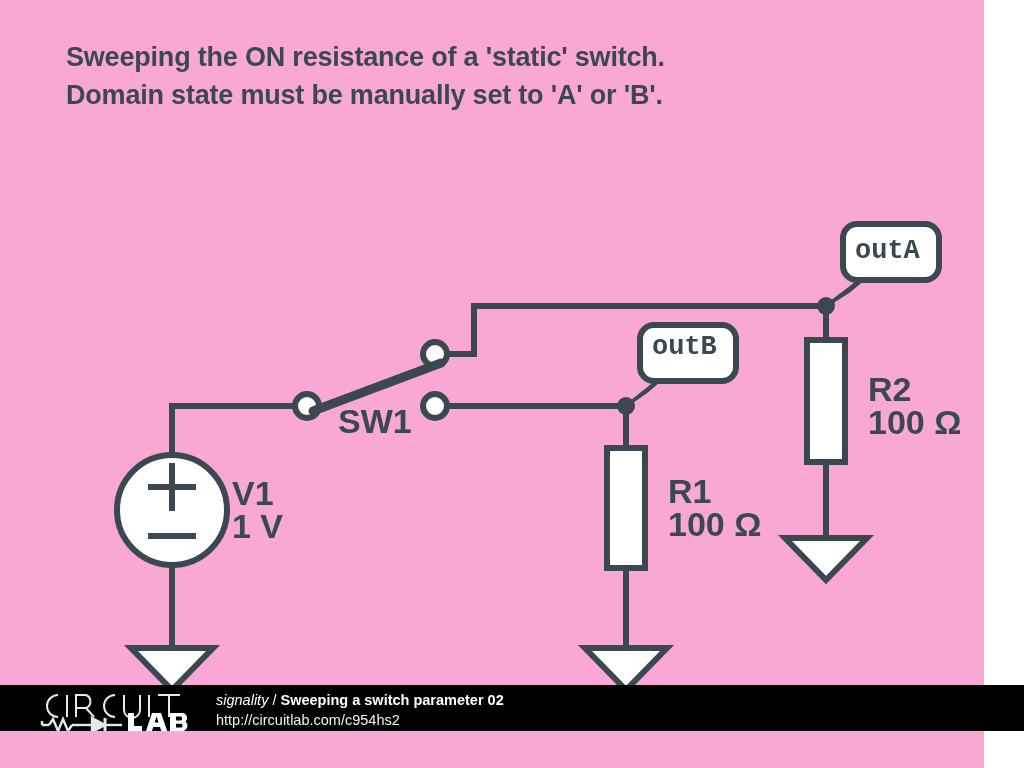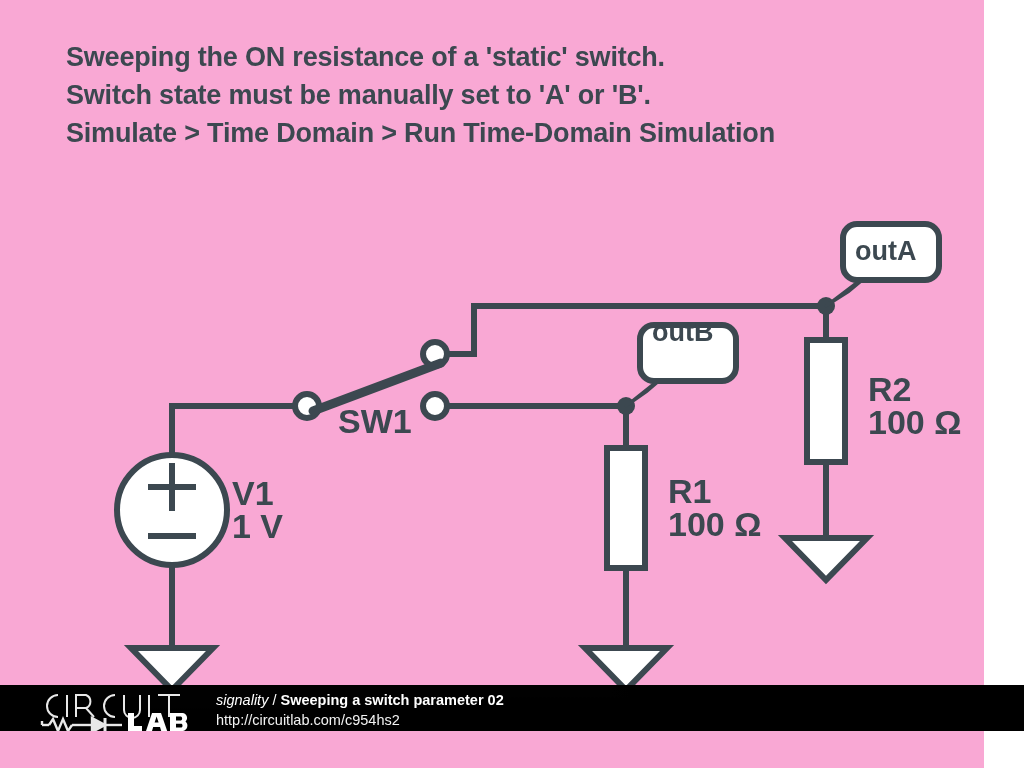--- a/index.html
+++ b/index.html
@@ -54,21 +54,21 @@
     position: absolute;
     font-family: "Liberation Sans", sans-serif;
     font-weight: bold;
     font-size: 34px;
     line-height: 33px;
     color: #3c4850;
     white-space: nowrap;
   }
   .node-label-text {
     position: absolute;
-    font-family: Liberation Sans, sans-serif;
+    font-family: Liberation Mono, monospace;
     font-weight: bold;
     font-size: 27px;
     color: #3c4850;
     white-space: nowrap;
   }
 
   
   #footer {
     position: absolute;
     left: 0;
@@ -128,22 +128,21 @@
     white-space: nowrap;
   }
 </style>
 </head>
 <body>
 
 <div id="page">
 
   <div class="title-block">
     <div class="title-line">Sweeping the ON resistance of a 'static' switch.</div>
-    <div class="title-line">Switch state must be manually set to 'A' or 'B'.</div>
-    <div class="title-line">Simulate &gt; Time Domain &gt; Run Time-Domain Simulation</div>
+    <div class="title-line">Domain state must be manually set to 'A' or 'B'.</div>
   </div>
 
   <svg id="schematic" viewBox="0 0 1024 722">
 
     <g fill="none" stroke="#3c4850" stroke-width="6" stroke-linecap="square" stroke-linejoin="miter">
 
       <g>
         <path d="M172,406 L294,406"></path>
         <path d="M172,406 L172,455"></path>
       </g>
@@ -218,21 +217,21 @@
     <div>R1</div>
     <div>100 Ω</div>
   </div>
 
   <div class="comp-label" style="left:868px; top:373px;">
     <div>R2</div>
     <div>100 Ω</div>
   </div>
 
   <div class="node-label-text" style="left:855px; top:236px;">outA</div>
-  <div class="node-label-text" style="left:652px; top:317px;">outB</div>
+  <div class="node-label-text" style="left:652px; top:332px;">outB</div>
 
   <div id="footer">
 
     <svg id="footer-logo" viewBox="0 0 165 42">
 
       <g fill="none" stroke="#e8e8e8" stroke-width="2" stroke-linecap="butt" stroke-linejoin="miter">
 
         <path d="M22,6 A11,11 0 0 0 11,17 A11,11 0 0 0 22,28"></path>
 
         <path d="M31,6 L31,28"></path>

